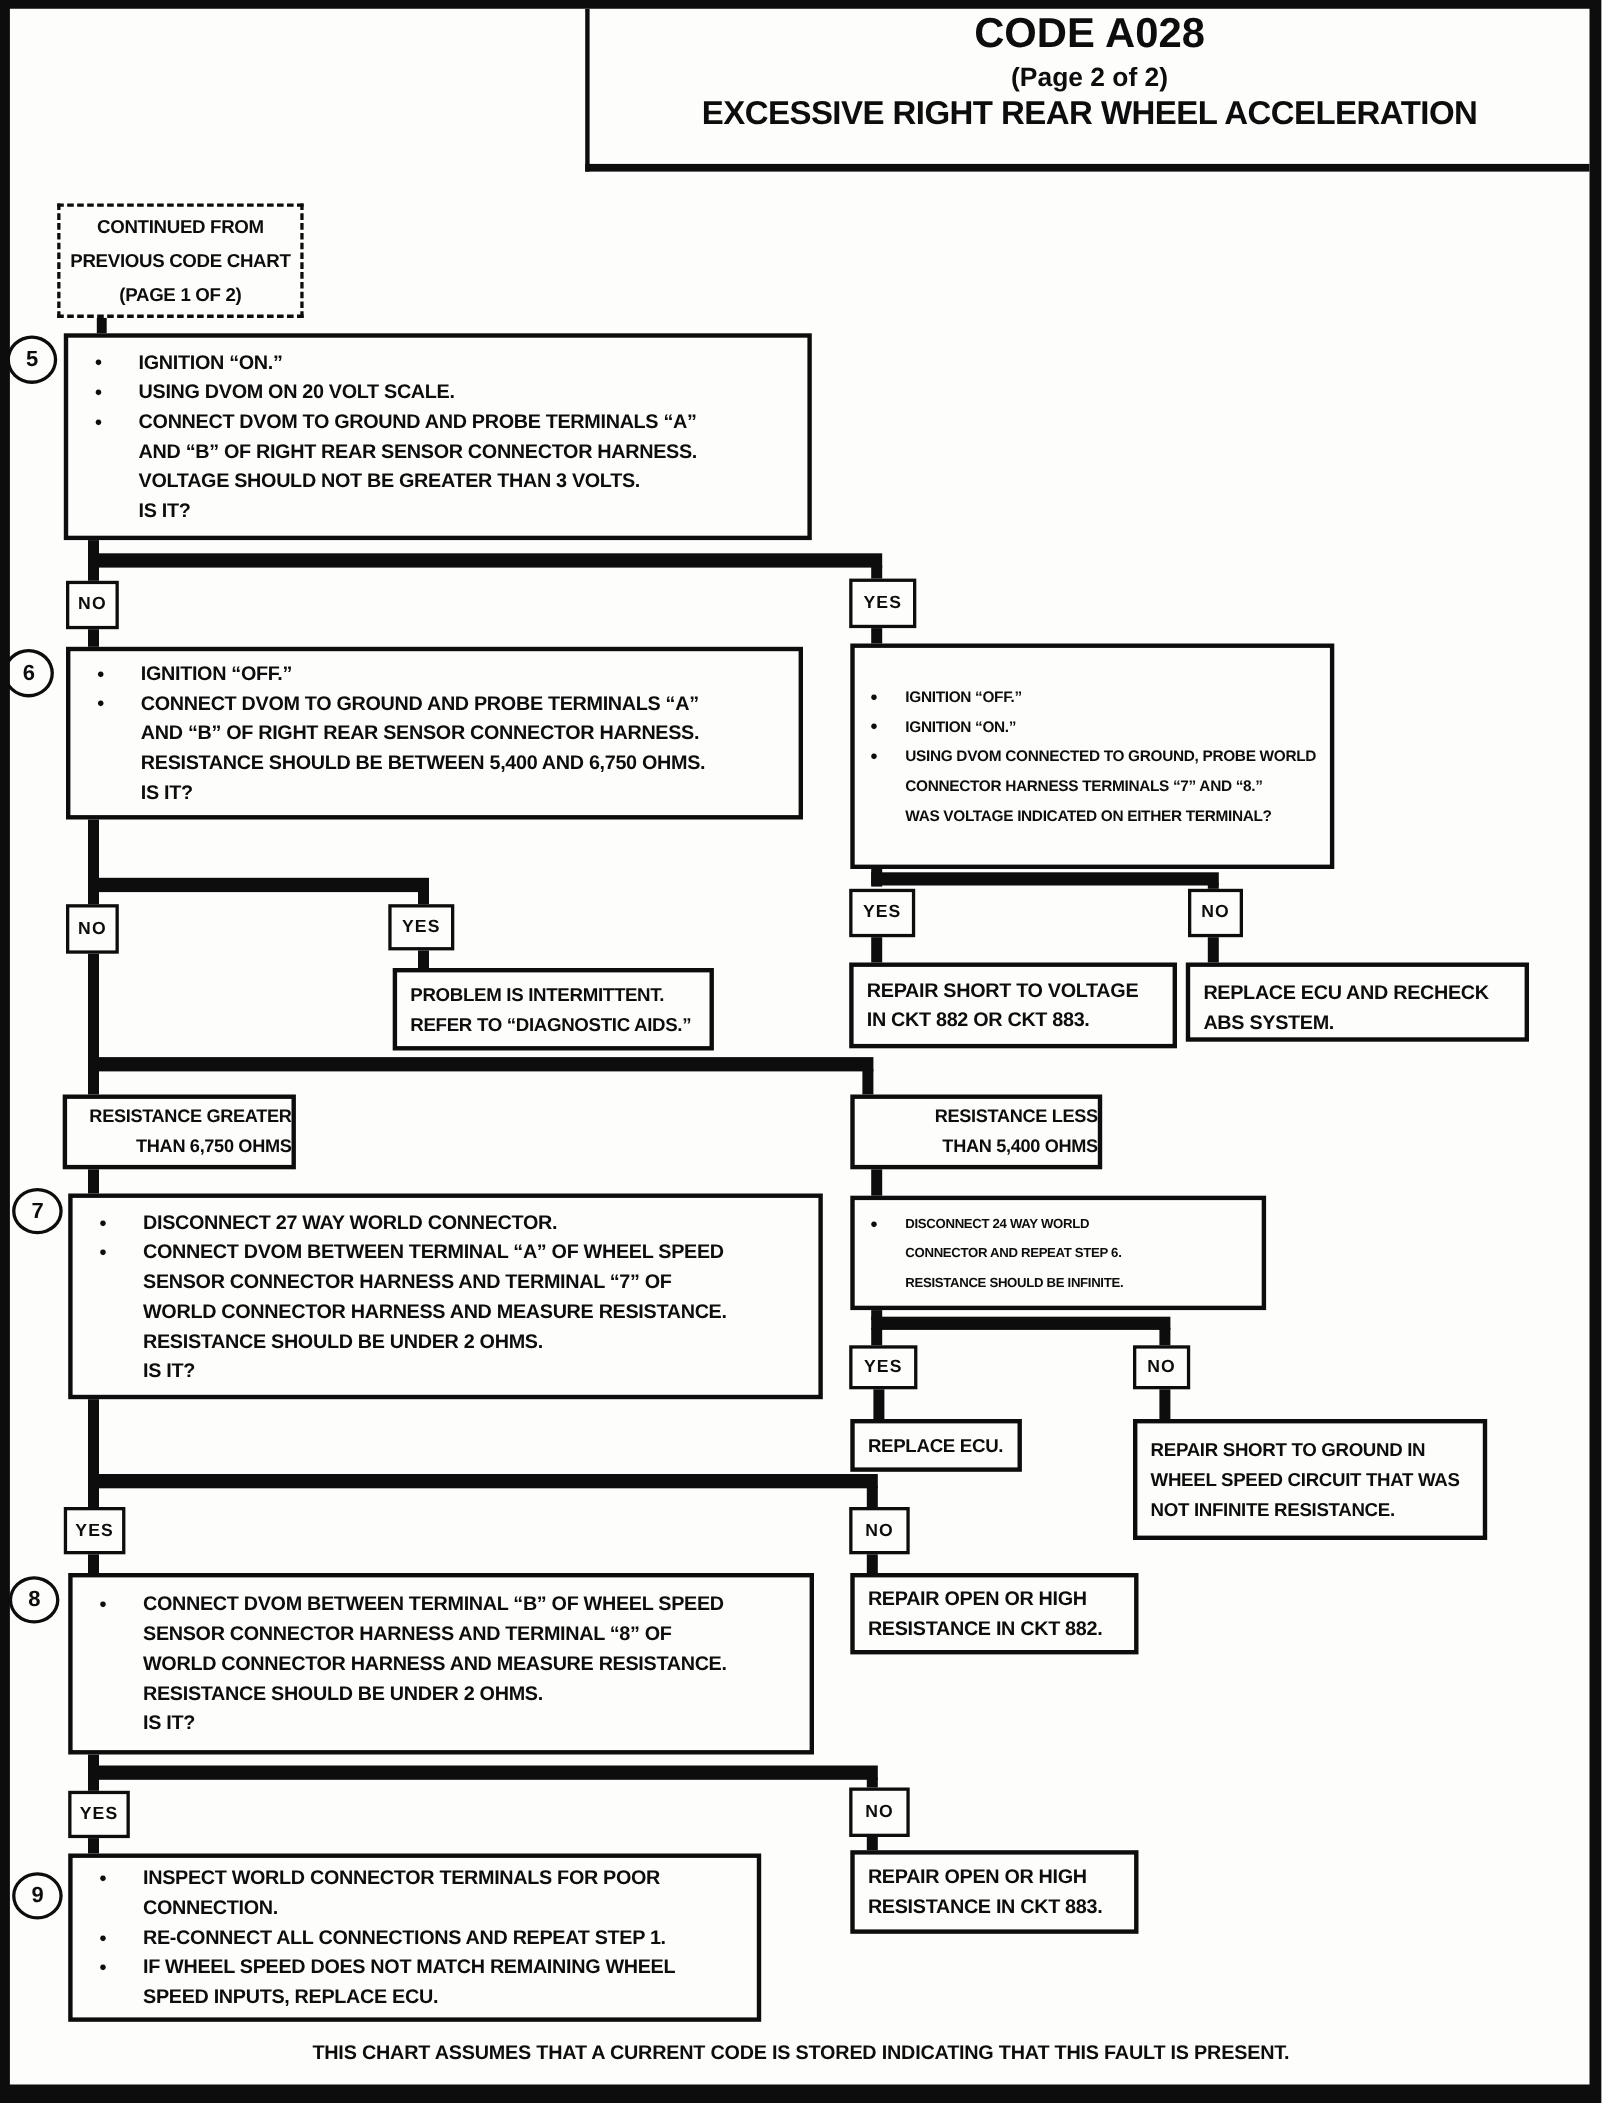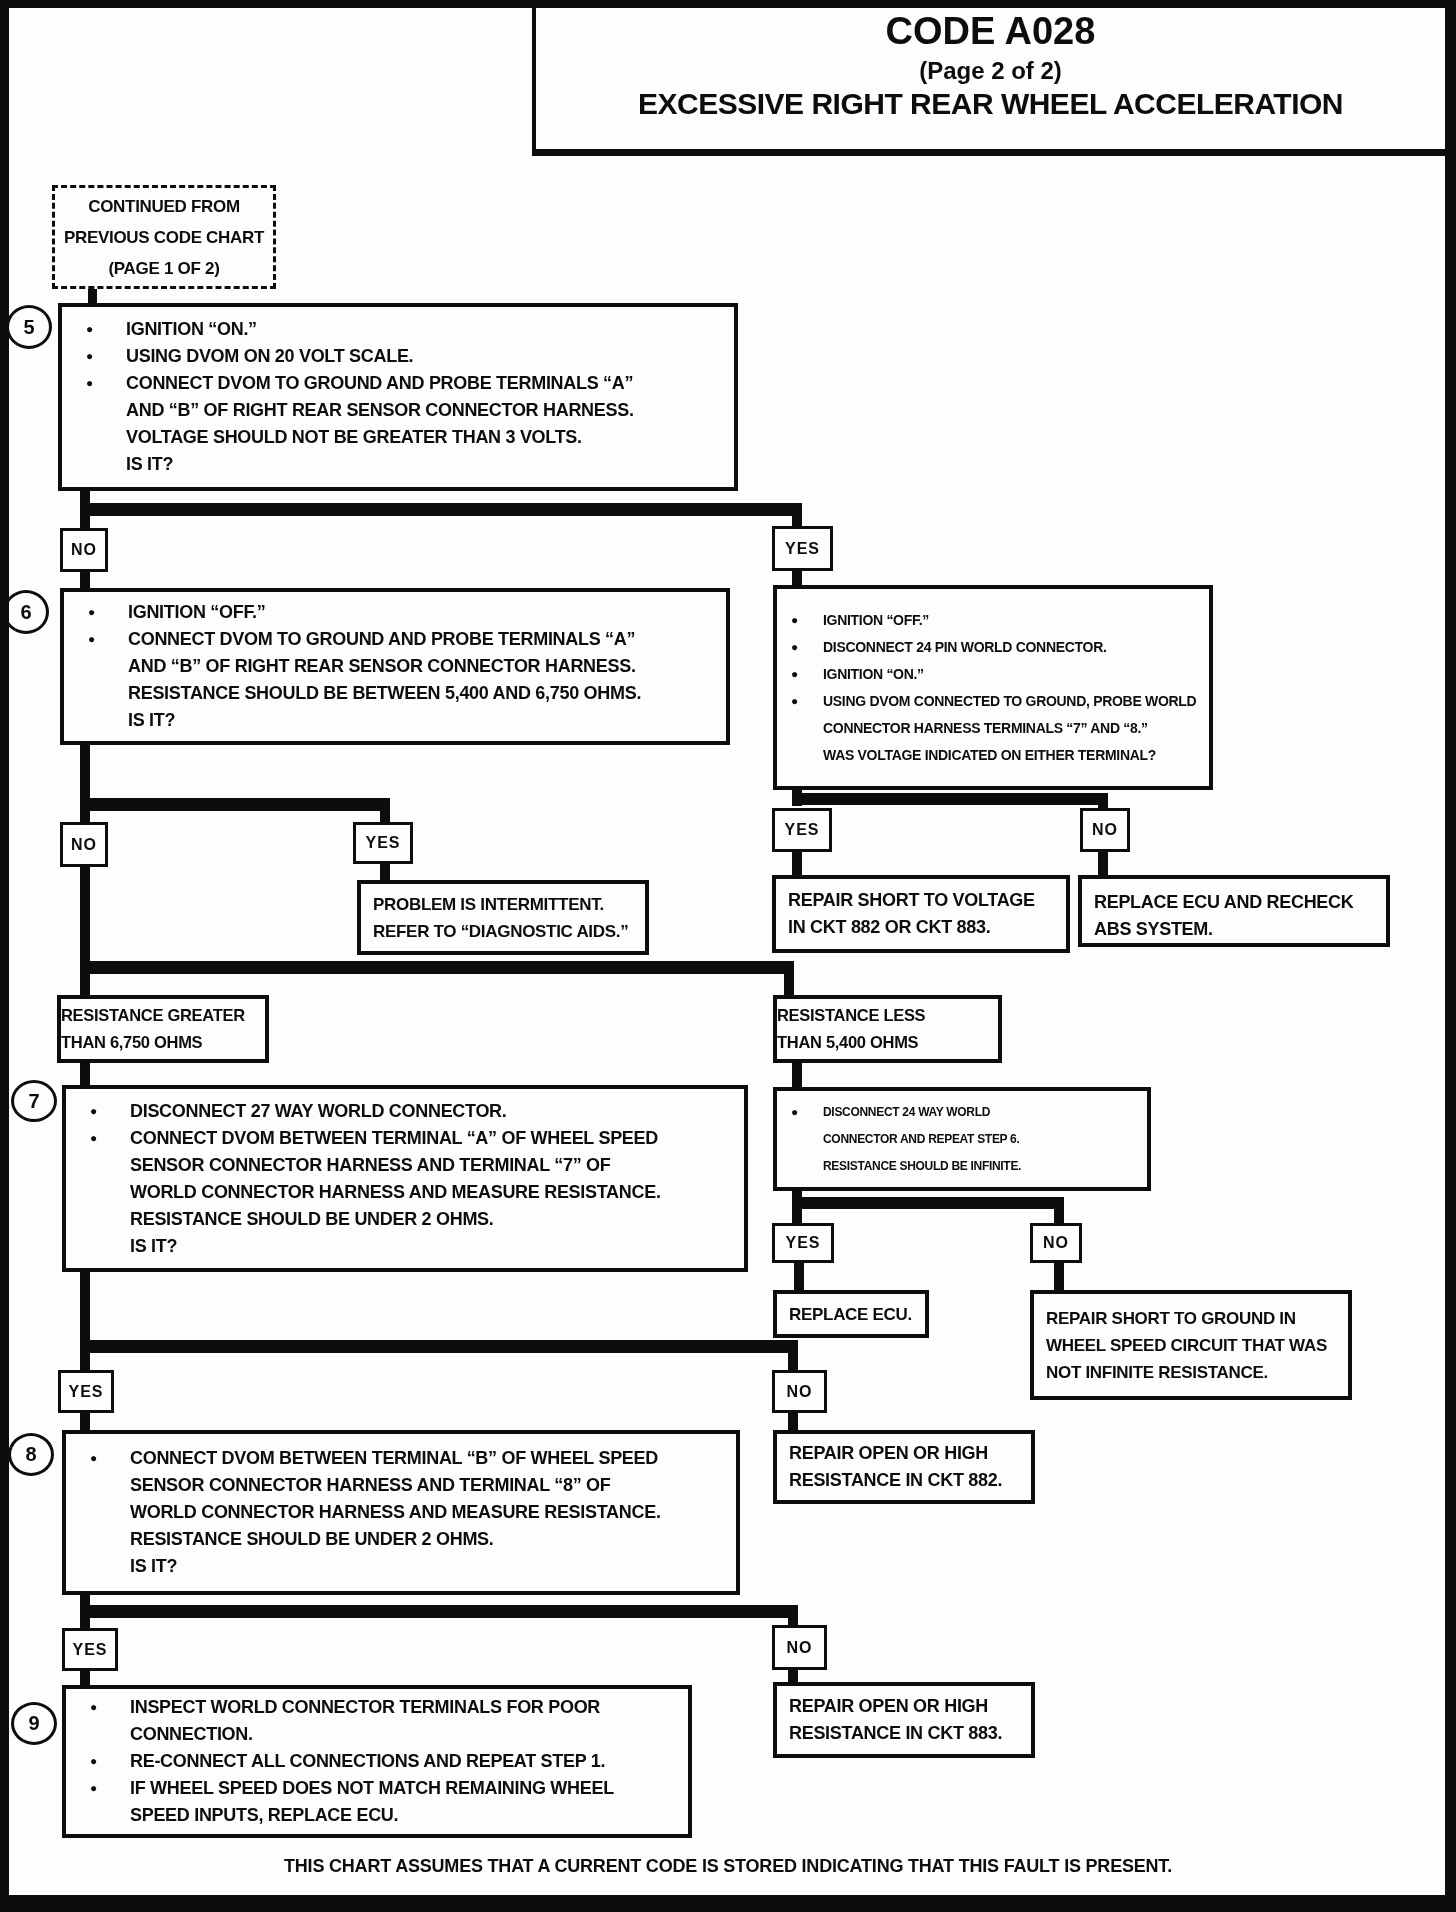--- a/index.html
+++ b/index.html
@@ -28,21 +28,21 @@
     position:absolute;box-sizing:border-box;background:#fdfdfb;border:4px solid #0d0d0d;
     display:flex;flex-direction:column;justify-content:center;
     font-weight:bold;font-size:18px;letter-spacing:-0.3px;z-index:3;
   }
   .line{line-height:27px;white-space:nowrap;}
   .process .line{padding-left:64px;position:relative;}
   .process .line.dot::before{content:"\25CF";position:absolute;left:24px;top:0;font-size:12px;}
   .process.tight .line{padding-left:46px;}
   .process.tight .line.dot::before{left:14px;}
   .plain .line{padding-left:12px;}
-  .center{align-items:flex-start;text-align:center;}
+  .center{align-items:flex-end;text-align:center;}
   .center .line{padding-left:0;}
   .decision{
     align-items:center;justify-content:center;border-width:3px;
     font-size:16px;letter-spacing:1px;
   }
   .circle{
     border-radius:50%;border-width:3px;align-items:center;justify-content:center;
     font-size:20px;background:#fdfdfb;
   }
   .dashed{border:3px dashed #0d0d0d;text-align:center;}
@@ -124,21 +124,20 @@
     <div class="node circle" style="left: 3px; top: 590px; width: 46px; height: 44px;">6</div>
     <div class="node process" style="left: 60px; top: 588px; width: 670px; height: 157px;">
       <div class="line dot">IGNITION “OFF.”</div>
       <div class="line dot">CONNECT DVOM TO GROUND AND PROBE TERMINALS “A”</div>
       <div class="line">AND “B” OF RIGHT REAR SENSOR CONNECTOR HARNESS.</div>
       <div class="line">RESISTANCE SHOULD BE BETWEEN 5,400 AND 6,750 OHMS.</div>
       <div class="line">IS IT?</div>
     </div>
     <div class="node process tight" style="left: 773px; top: 585px; width: 440px; height: 205px; font-size: 14px;">
       <div class="line dot">IGNITION “OFF.”</div>
-      <div class="line dot">DISCONNECT 24 PIN WORLD CONNECTOR.</div>
       <div class="line dot">IGNITION “ON.”</div>
       <div class="line dot">USING DVOM CONNECTED TO GROUND, PROBE WORLD</div>
       <div class="line">CONNECTOR HARNESS TERMINALS “7” AND “8.”</div>
       <div class="line">WAS VOLTAGE INDICATED ON EITHER TERMINAL?</div>
     </div>
     <div class="node decision" style="left: 60px; top: 822px; width: 48px; height: 45px;">NO</div>
     <div class="node decision" style="left: 353px; top: 822px; width: 60px; height: 42px;">YES</div>
     <div class="node plain" style="left: 357px; top: 880px; width: 292px; height: 75px; font-size: 17px;">
       <div class="line">PROBLEM IS INTERMITTENT.</div>
       <div class="line">REFER TO “DIAGNOSTIC AIDS.”</div>

